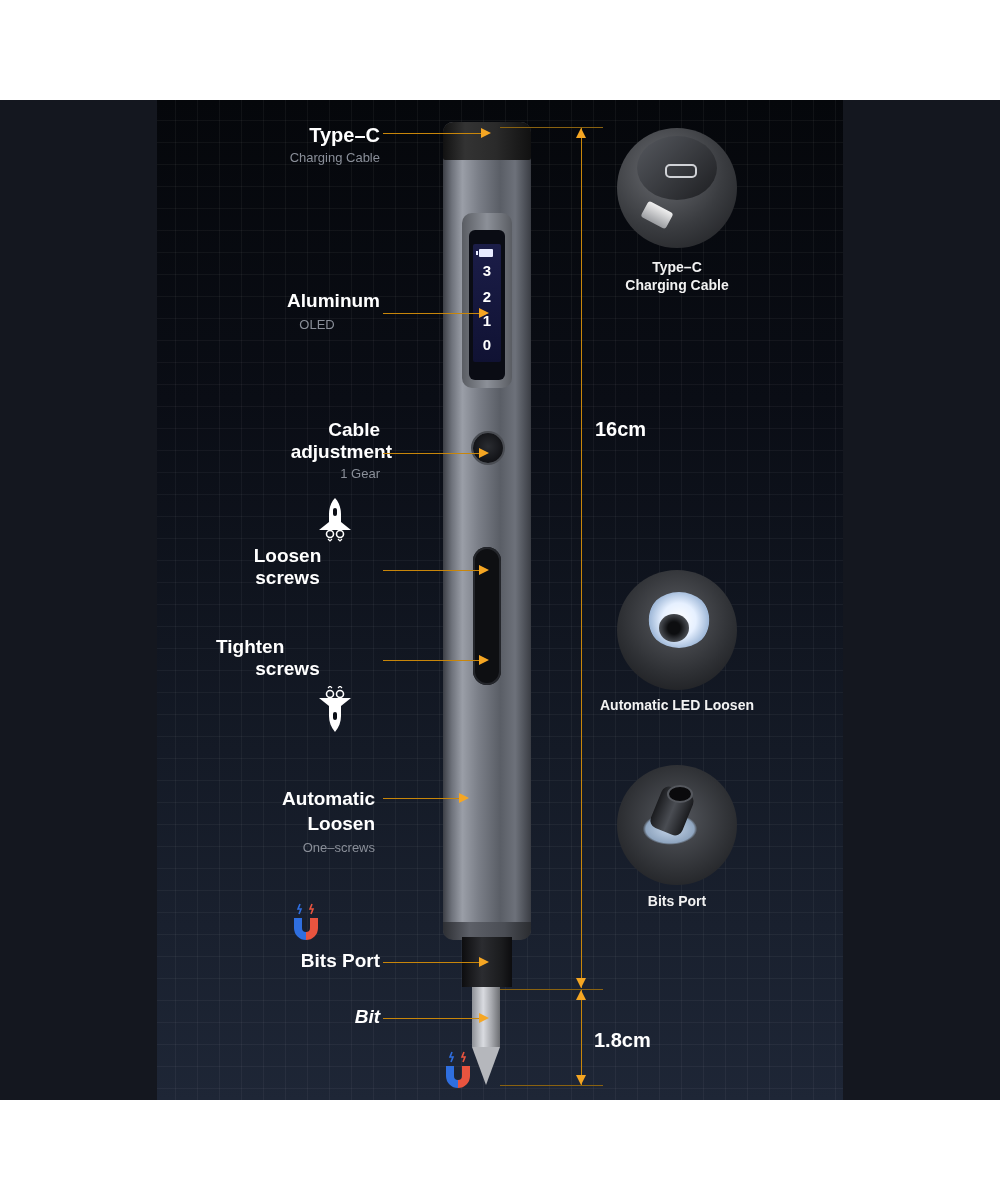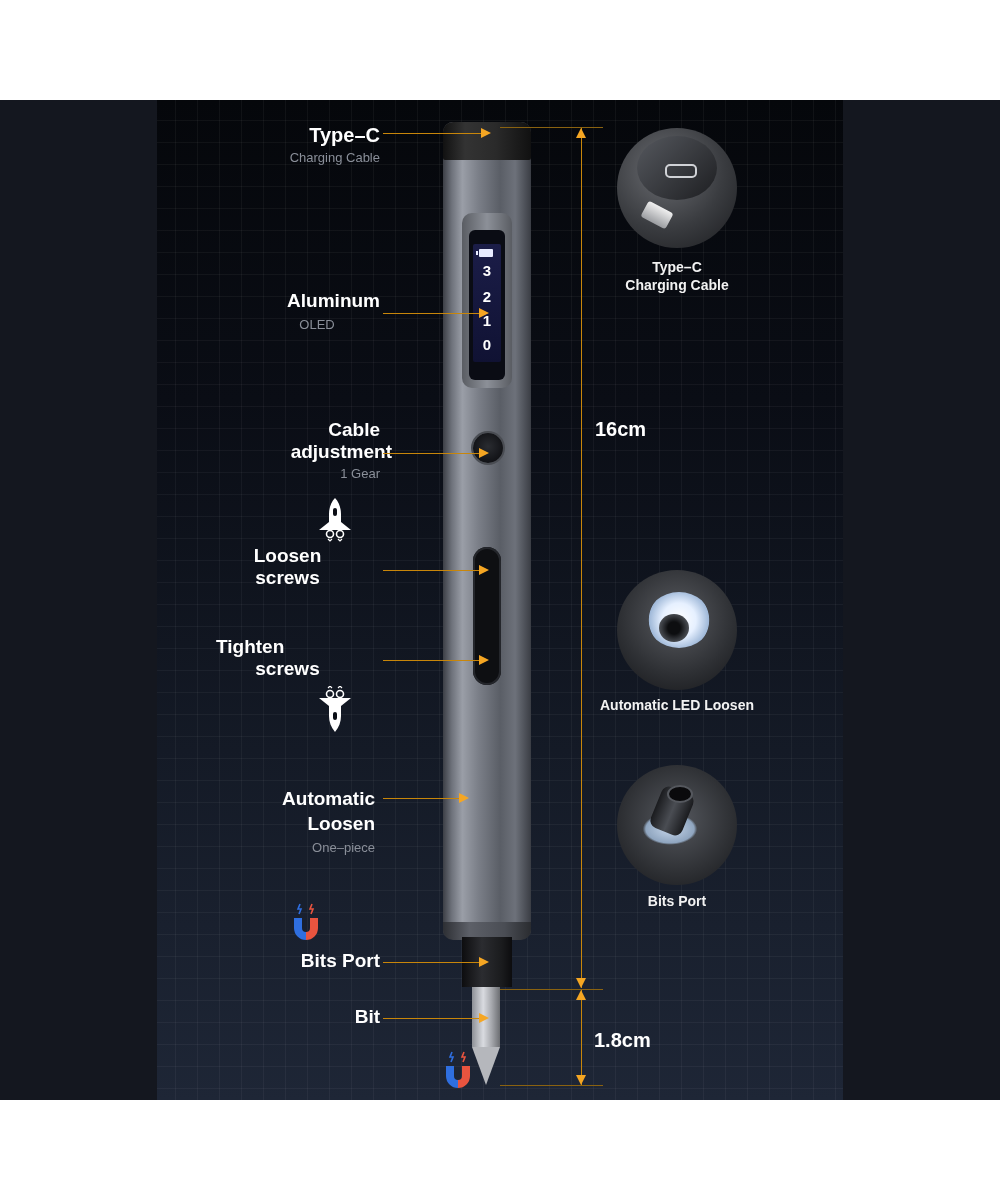--- a/index.html
+++ b/index.html
@@ -102,36 +102,36 @@
     <svg class="abs" style="left:160px;top:586px;" width="36" height="48" viewBox="0 0 36 48">
       <path d="M11 2 L13 0 L15 2 M21 2 L23 0 L25 2" stroke="#fff" stroke-width="1.2" fill="none"></path>
       <circle cx="13" cy="8" r="3.5" fill="none" stroke="#fff" stroke-width="1.6"></circle>
       <circle cx="23" cy="8" r="3.5" fill="none" stroke="#fff" stroke-width="1.6"></circle>
       <path d="M2 12 L34 12 L24 20 L24 30 C24 36 22 41 18 46 C14 41 12 36 12 30 L12 20 Z" fill="#fff"></path>
       <rect x="16" y="26" width="4" height="8" rx="2" fill="#0a0d15"></rect>
     </svg>
 
     <div class="lbl" style="left:43px;top:688px;width:175px;">Automatic</div>
     <div class="lbl" style="left:43px;top:713px;width:175px;">Loosen</div>
-    <div class="sub" style="left:43px;top:740px;width:175px;">One–piece</div>
+    <div class="sub" style="left:43px;top:740px;width:175px;">One–screws</div>
     <div class="lead" style="left:226px;top:698px;width:80px;"></div>
     <div class="arrow" style="left:302px;top:693px;"></div>
 
     <svg class="abs" style="left:134px;top:802px;" width="30" height="40" viewBox="0 0 30 40">
       <path d="M9 2 L7 7 L10 7 L8 12" stroke="#2f6fe0" stroke-width="1.6" fill="none"></path>
       <path d="M21 2 L19 7 L22 7 L20 12" stroke="#e8543f" stroke-width="1.6" fill="none"></path>
       <path d="M3 16 L3 26 A12 12 0 0 0 15 38 L15 30 A4 4 0 0 1 11 26 L11 16 Z" fill="#2f6fe0"></path>
       <path d="M27 16 L27 26 A12 12 0 0 1 15 38 L15 30 A4 4 0 0 0 19 26 L19 16 Z" fill="#e8543f"></path>
     </svg>
 
     <div class="lbl" style="left:63px;top:850px;width:160px;">Bits Port</div>
     <div class="lead" style="left:226px;top:862px;width:100px;"></div>
     <div class="arrow" style="left:322px;top:857px;"></div>
 
-    <div class="lbl" style="left:63px;top:906px;width:160px;">Bit</div>
+    <div class="lbl" style="left:63px;top:906px;width:160px;font-style:italic;">Bit</div>
     <div class="lead" style="left:226px;top:918px;width:100px;"></div>
     <div class="arrow" style="left:322px;top:913px;"></div>
 
     <svg class="abs" style="left:286px;top:950px;" width="30" height="40" viewBox="0 0 30 40">
       <path d="M9 2 L7 7 L10 7 L8 12" stroke="#2f6fe0" stroke-width="1.6" fill="none"></path>
       <path d="M21 2 L19 7 L22 7 L20 12" stroke="#e8543f" stroke-width="1.6" fill="none"></path>
       <path d="M3 16 L3 26 A12 12 0 0 0 15 38 L15 30 A4 4 0 0 1 11 26 L11 16 Z" fill="#2f6fe0"></path>
       <path d="M27 16 L27 26 A12 12 0 0 1 15 38 L15 30 A4 4 0 0 0 19 26 L19 16 Z" fill="#e8543f"></path>
     </svg>
 

